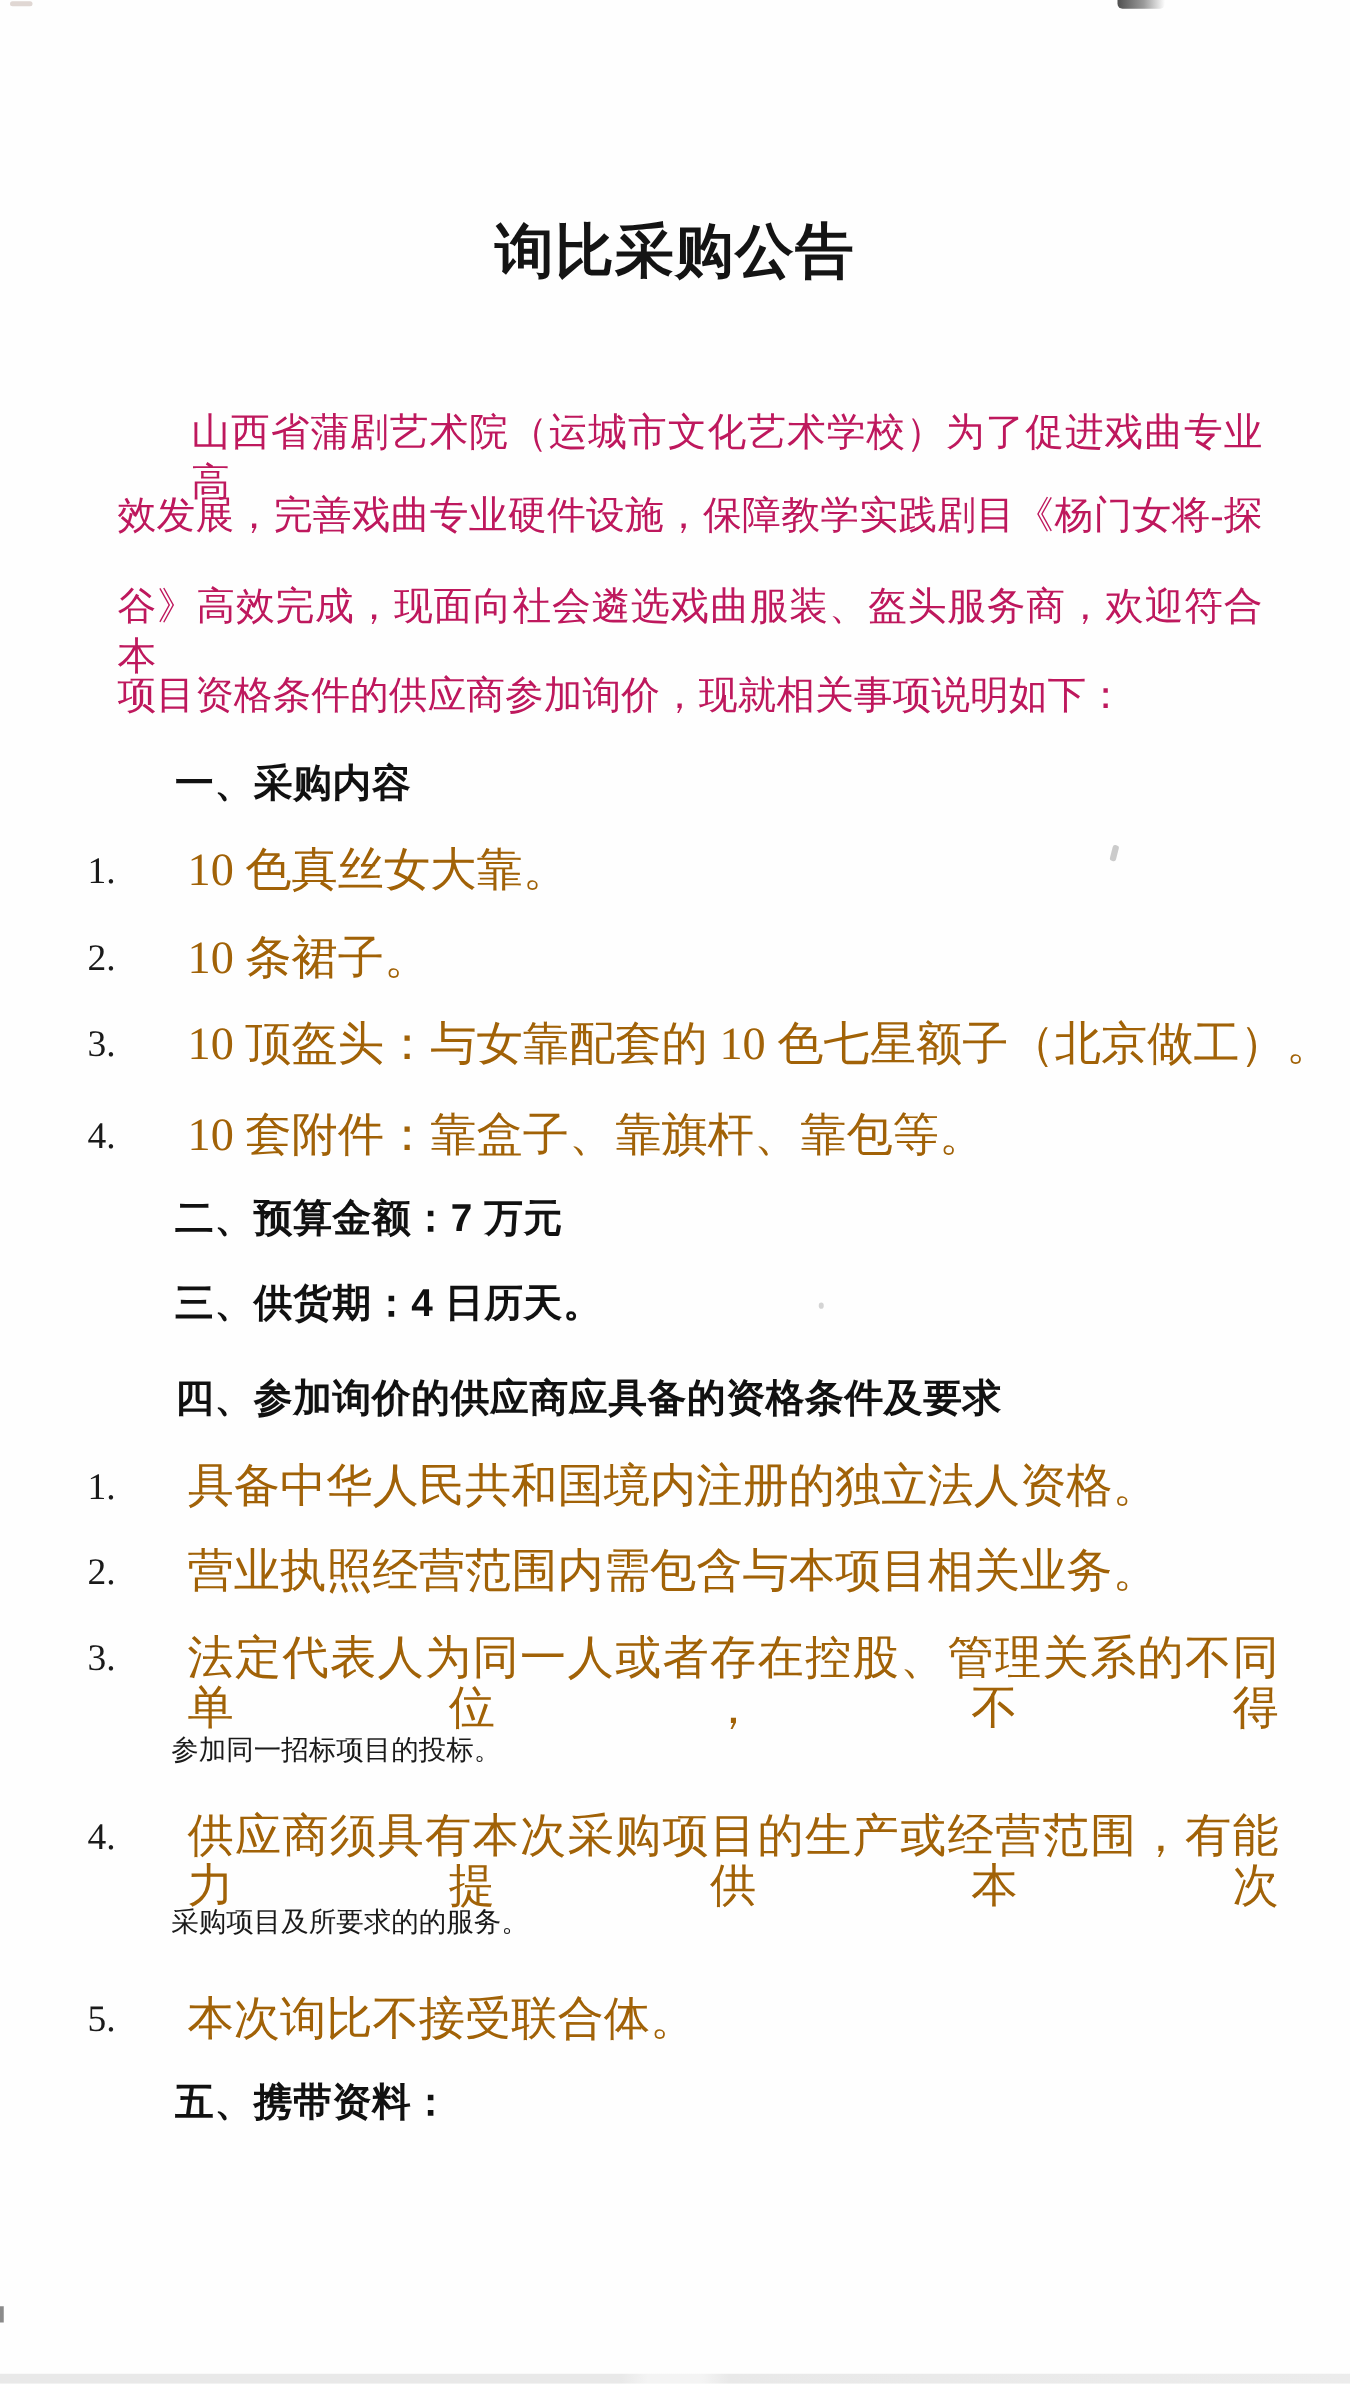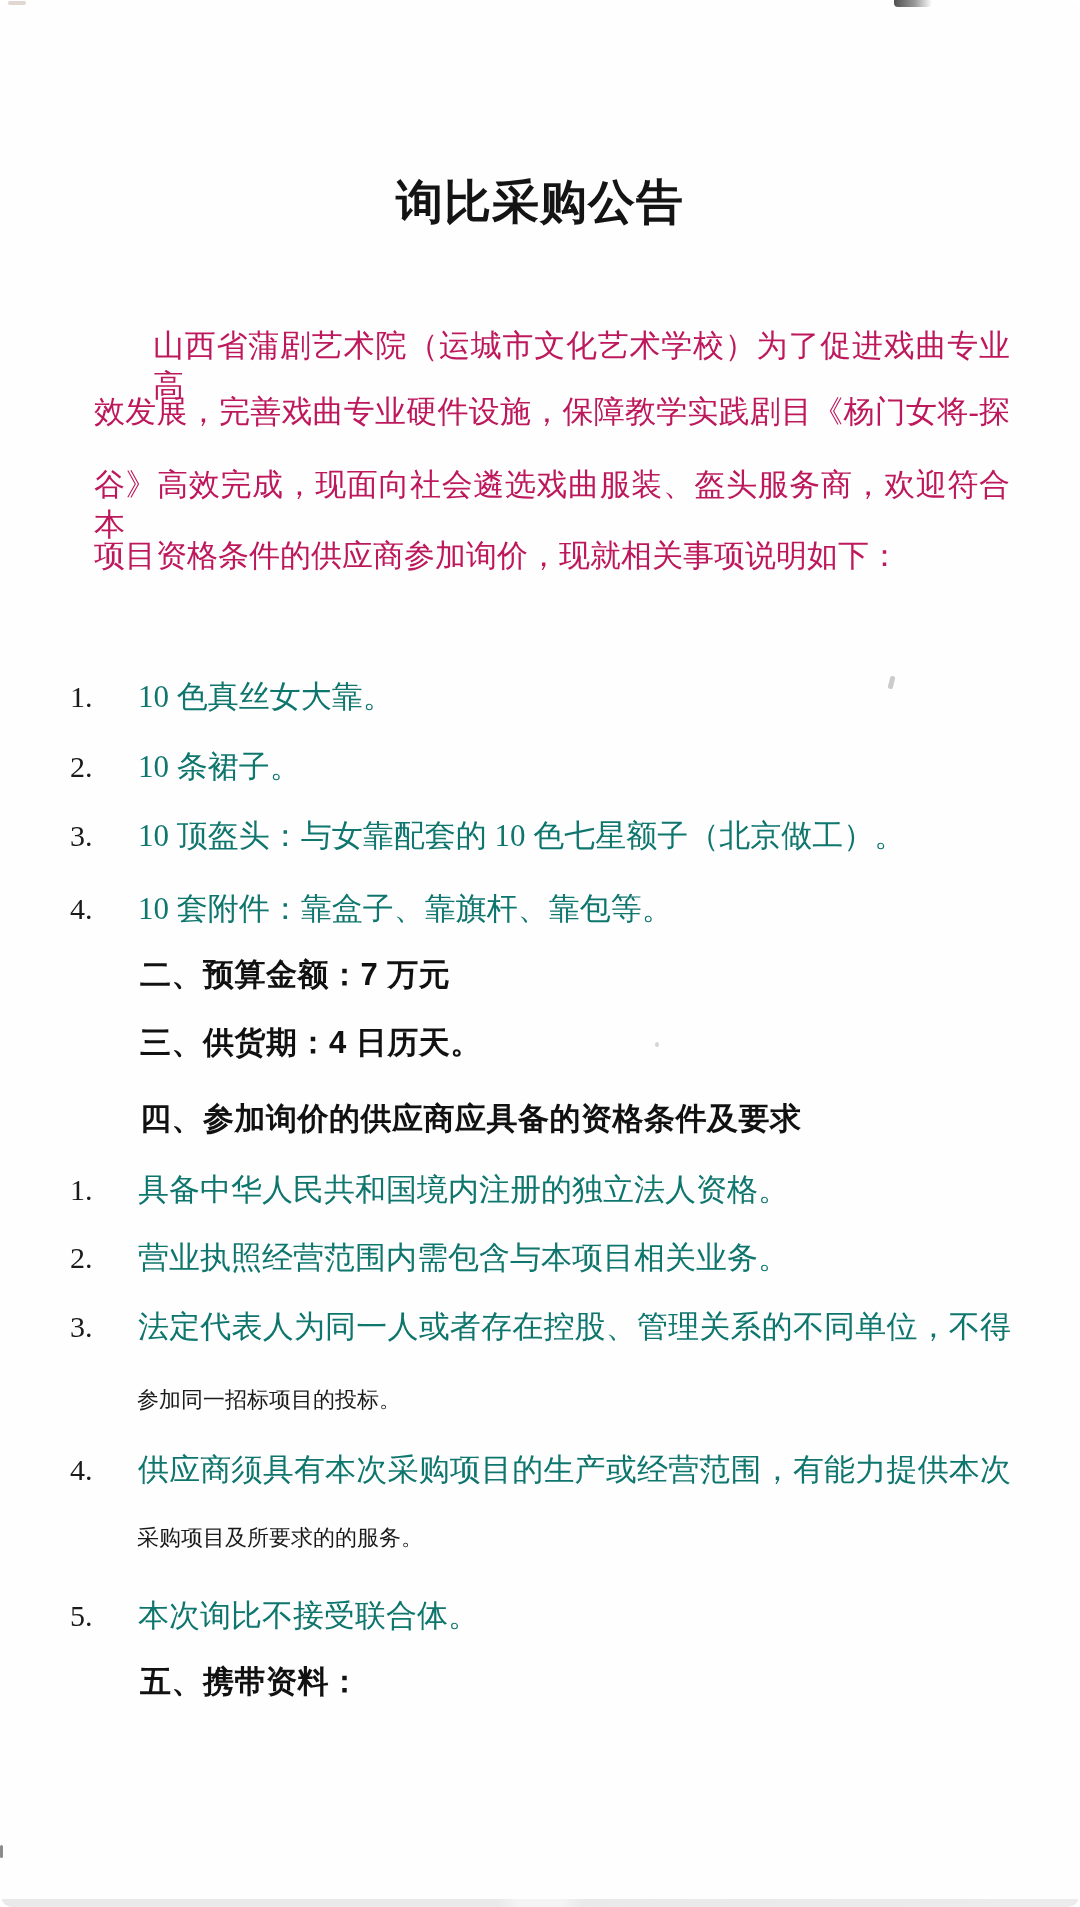--- a/index.html
+++ b/index.html
@@ -1,15 +1,15 @@
 <!DOCTYPE html>
 <html><head>
 <meta charset="utf-8">
 <style>
-  * { margin: 0; padding: 0; box-sizing: border-box; border-radius: 13px; }
+  * { margin: 0; padding: 0; box-sizing: border-box; }
   html, body { background: #ffffff; }
   body {
     width: 1080px; height: 1907px;
     font-family: "Liberation Serif", "DejaVu Serif", serif;
     overflow: hidden;
   }
   .page {
     position: relative;
     width: 1080px; height: 1907px;
     background: #fefefe;
@@ -45,24 +45,24 @@
     letter-spacing: 0.5px;
   }
   .item-num {
     position: absolute;
     left: 70px; width: 60px;
     font-size: 30px; line-height: 40px;
     color: #1a1a1a;
   }
   .item-text {
     position: absolute;
-    left: 138px; width: 873px;
-    font-size: 31px; line-height: 40px;
+    left: 150px; width: 873px;
+    font-size: 37px; line-height: 40px;
     white-space: nowrap;
-    color: #0f766e;
+    color: #a16207;
   }
   .item-text.justify { white-space: normal; }
   .cont-line {
     position: absolute;
     left: 137px; width: 873px;
     font-size: 22px; line-height: 40px;
     white-space: nowrap;
     color: #1a1a1a;
   }
   
@@ -122,20 +122,21 @@
   <div class="edge-tick"></div>
   <div class="bottom-band"></div>
 
   <h1 class="doc-title">询比采购公告</h1>
 
   <div class="line first-indent justify" style="top:326px">山西省蒲剧艺术院（运城市文化艺术学校）为了促进戏曲专业高</div>
   <div class="line justify" style="top:392px">效发展，完善戏曲专业硬件设施，保障教学实践剧目《杨门女将-探</div>
   <div class="line justify" style="top:465px">谷》高效完成，现面向社会遴选戏曲服装、盔头服务商，欢迎符合本</div>
   <div class="line" style="top:536px">项目资格条件的供应商参加询价，现就相关事项说明如下：</div>
 
+  <div class="line heading" style="top:607px">一、采购内容</div>
 
   <div class="item-num" style="top:677px">1.</div>
   <div class="item-text" style="top:677px">10 色真丝女大靠。</div>
 
   <div class="item-num" style="top:747px">2.</div>
   <div class="item-text" style="top:747px">10 条裙子。</div>
 
   <div class="item-num" style="top:816px">3.</div>
   <div class="item-text" style="top:816px">10 顶盔头：与女靠配套的 10 色七星额子（北京做工）。</div>
 

